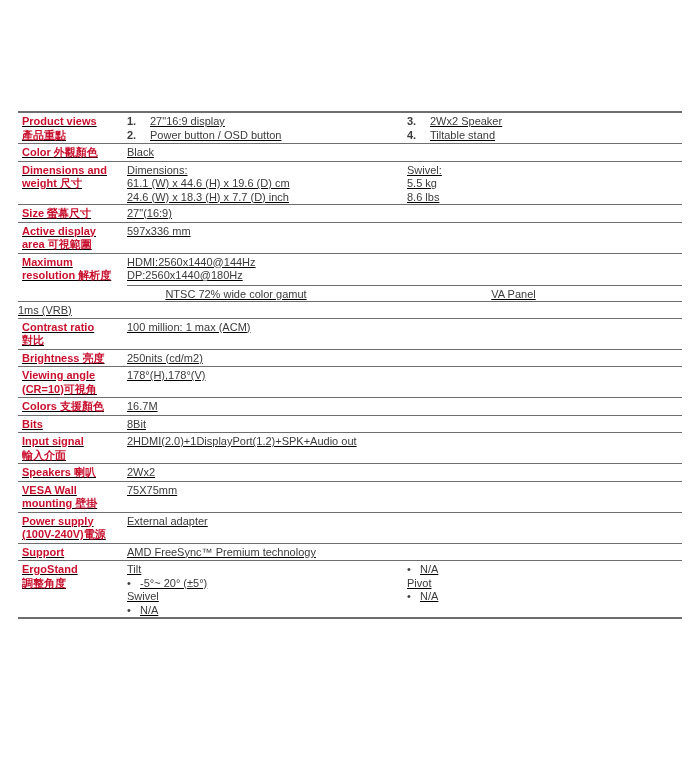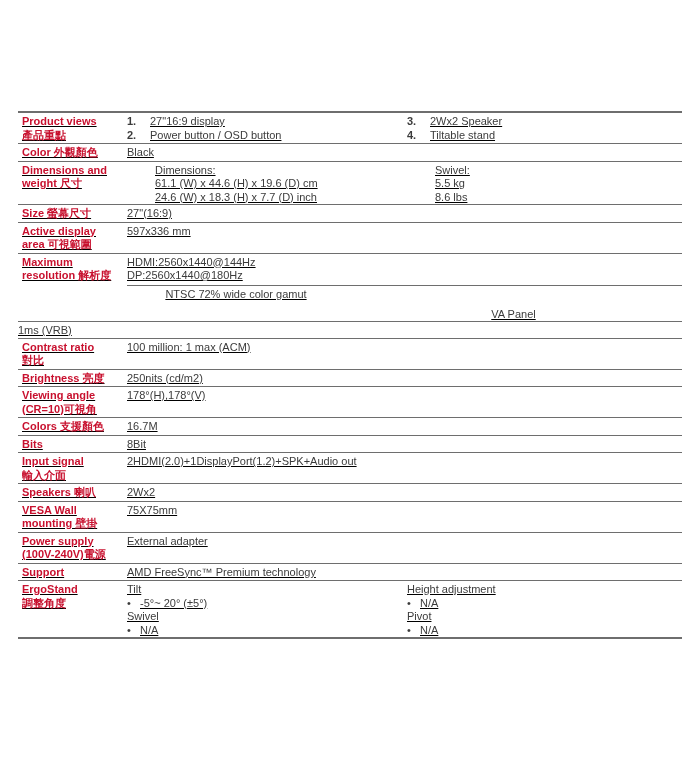--- a/index.html
+++ b/index.html
@@ -38,21 +38,21 @@
   .col.last{flex:1;}
   .vline{min-height:13.5px;white-space:nowrap;}
   .num{display:inline-block;width:23px;font-weight:bold;}
   .bul{display:inline-block;width:13px;}
   .subrow{
     display:flex;
     border-top:1.4px solid var(--border);
     margin-top:2px;padding:2px 0 0 0;text-align:center;
   }
   .sub-left{width:218px;flex:none;white-space:nowrap;}
-  .sub-right{flex:1;white-space:nowrap;margin-top:20px;}
+  .sub-right{flex:1;white-space:nowrap;}
 </style>
 </head>
 <body>
 
 <div class="page">
   <div class="spec-table" id="spec-table">
       <div class="row">
         <div class="lab">
           <div class="lab-line">Product views</div>
           <div class="lab-line">產品重點</div>
@@ -82,21 +82,21 @@
           </div>
         </div>
       </div>
       <div class="row">
         <div class="lab">
           <div class="lab-line">Dimensions and</div>
           <div class="lab-line">weight 尺寸</div>
         </div>
         <div class="val">
           <div class="cols">
-            <div class="col" style="width: 280px; margin-left: 28px;">
+            <div class="col" style="width: 280px;">
               <div class="vline">Dimensions:</div>
               <div class="vline">61.1 (W) x 44.6 (H) x 19.6 (D) cm</div>
               <div class="vline">24.6 (W) x 18.3 (H) x 7.7 (D) inch</div>
             </div>
             <div class="col last">
               <div class="vline">Swivel:</div>
               <div class="vline">5.5 kg</div>
               <div class="vline">8.6 lbs</div>
             </div>
           </div>
@@ -286,21 +286,20 @@
         </div>
         <div class="val">
           <div class="cols">
             <div class="col" style="width: 280px;">
               <div class="vline">Tilt</div>
               <div class="vline"><span class="bul">•</span><span>-5°~ 20° (±5°)</span></div>
               <div class="vline">Swivel</div>
               <div class="vline"><span class="bul">•</span><span>N/A</span></div>
             </div>
             <div class="col last">
-              <div class="vline">Height adjustment</div>
               <div class="vline"><span class="bul">•</span><span>N/A</span></div>
               <div class="vline">Pivot</div>
               <div class="vline"><span class="bul">•</span><span>N/A</span></div>
             </div>
           </div>
         </div>
       </div>
     </div>
 </div>
 

